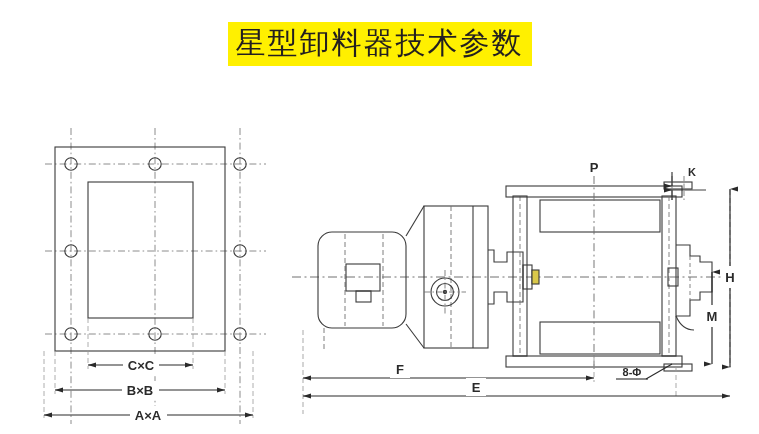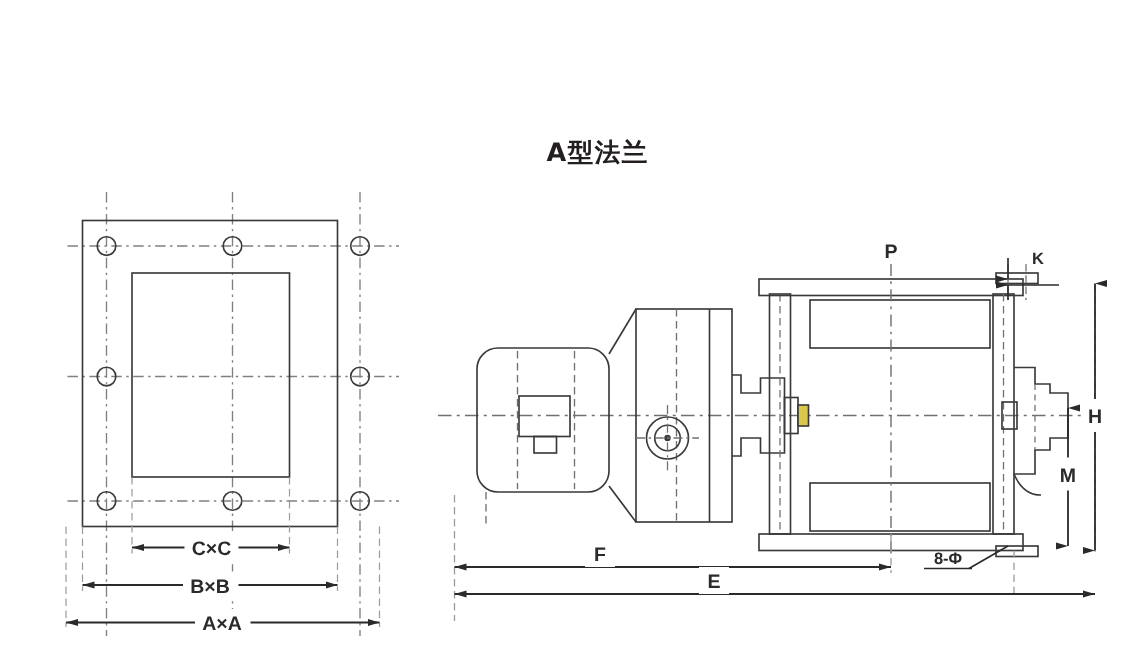--- a/index.html
+++ b/index.html
@@ -70,24 +70,24 @@
     font-size: 11px;
     font-weight: bold;
     fill: #2a2a2a;
   }
 </style>
 </head>
 <body>
 
 <div id="page">
 
-
-  <div id="subtitle-wrap">
-    <span id="subtitle">A型法兰</span>
+  <div id="title-wrap">
+    <span id="main-title">星型卸料器技术参数</span>
   </div>
+
 
   <svg id="drawing" width="759" height="434" viewBox="0 0 759 434">
 
     <defs>
       <marker id="arrL" markerWidth="9" markerHeight="7" refX="8" refY="3.5" orient="auto" markerUnits="userSpaceOnUse">
         <path d="M8,3.5 L0,1.1 L0,5.9 Z" fill="#2a2a2a"></path>
       </marker>
       <marker id="arrR" markerWidth="9" markerHeight="7" refX="1" refY="3.5" orient="auto" markerUnits="userSpaceOnUse">
         <path d="M1,3.5 L9,1.1 L9,5.9 Z" fill="#2a2a2a"></path>
       </marker>

